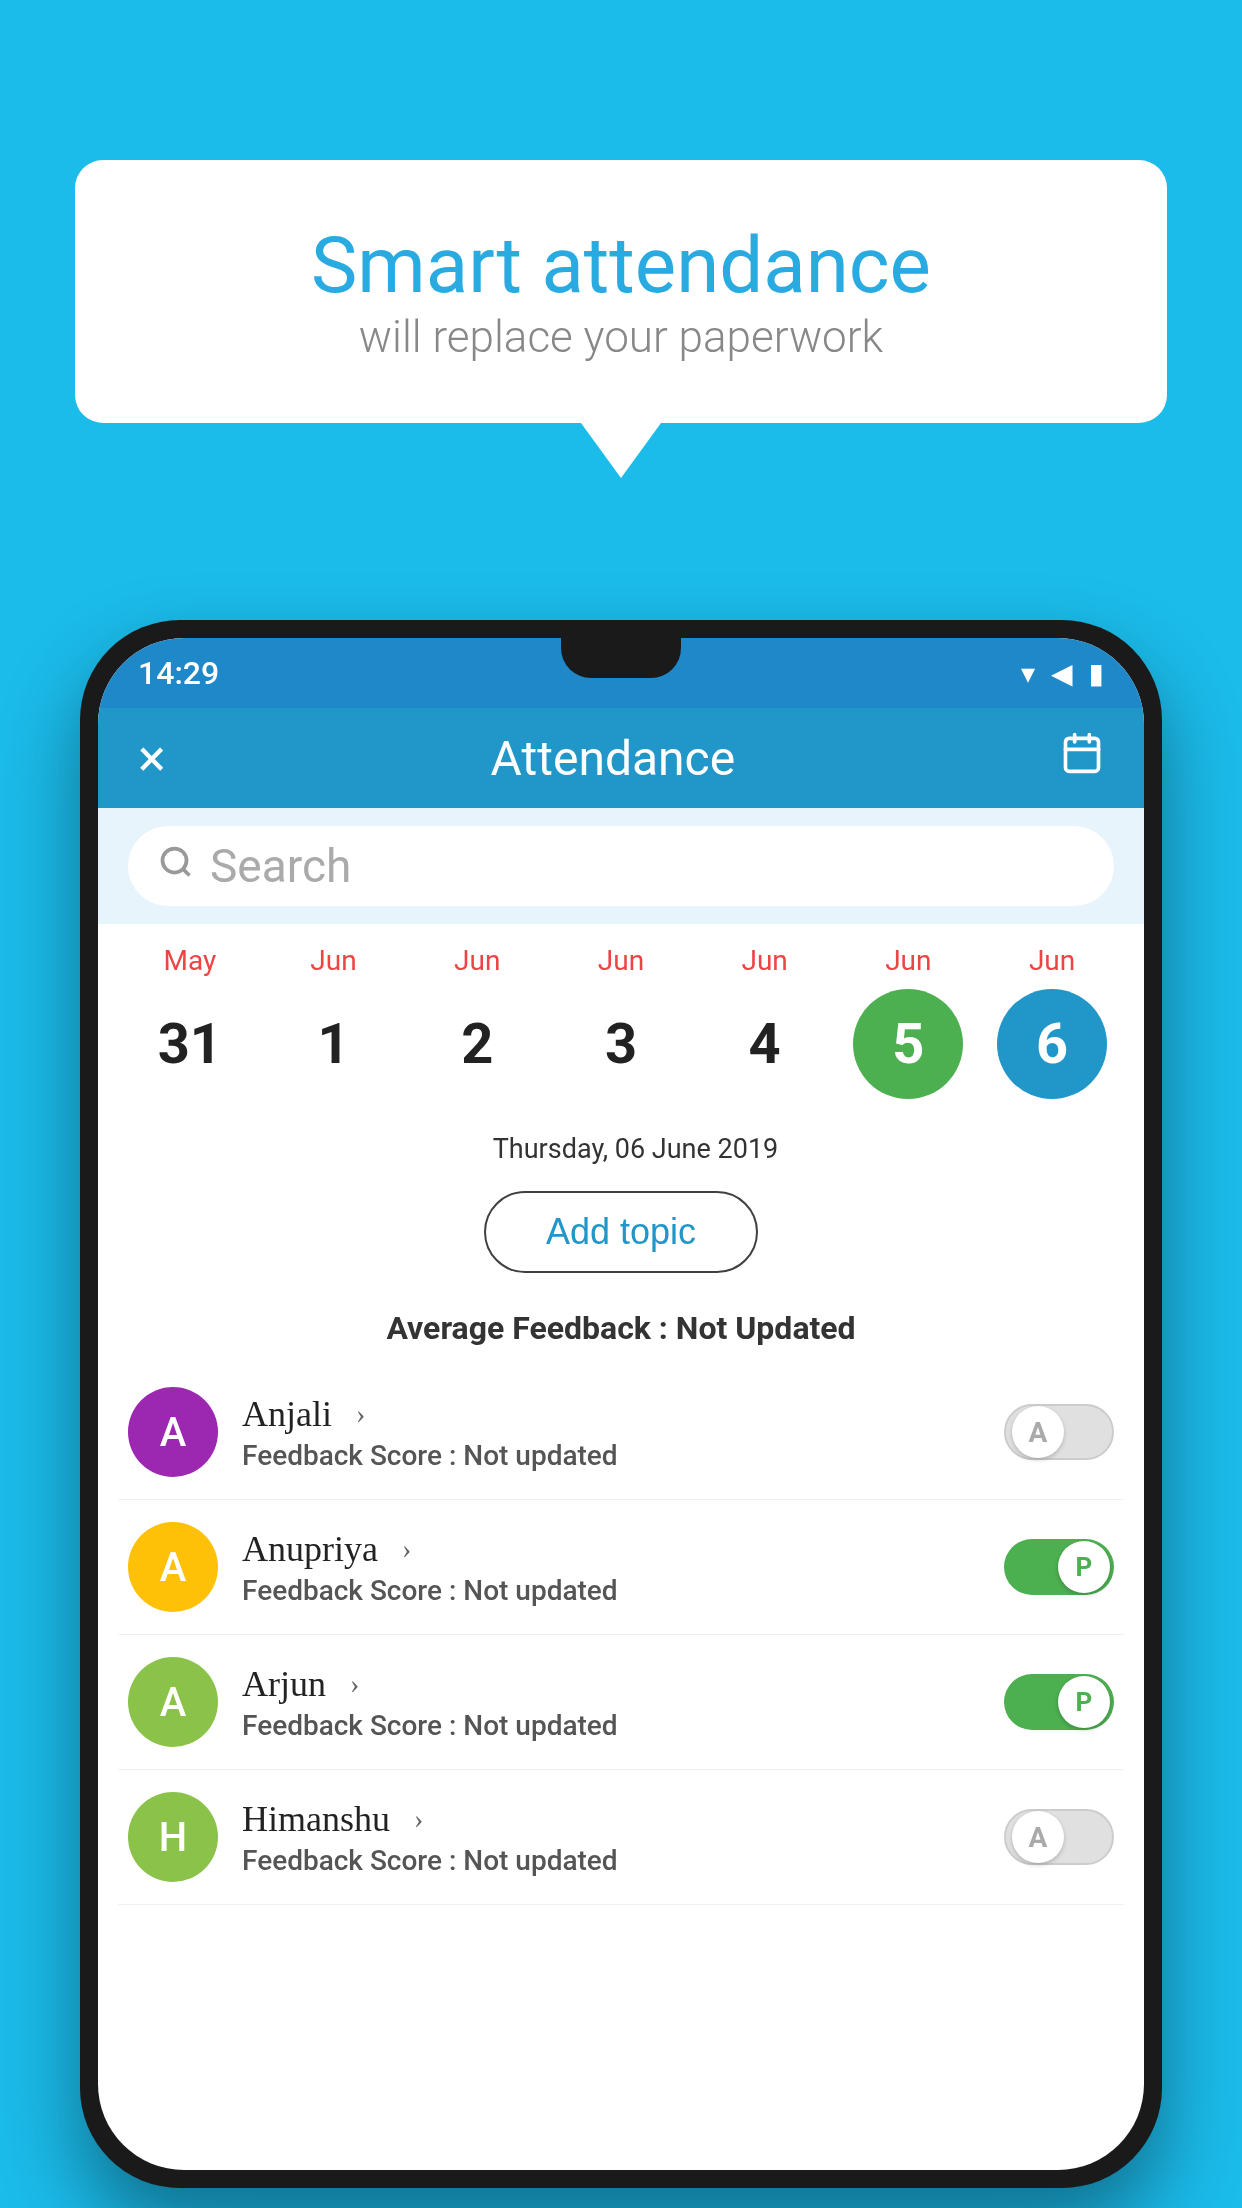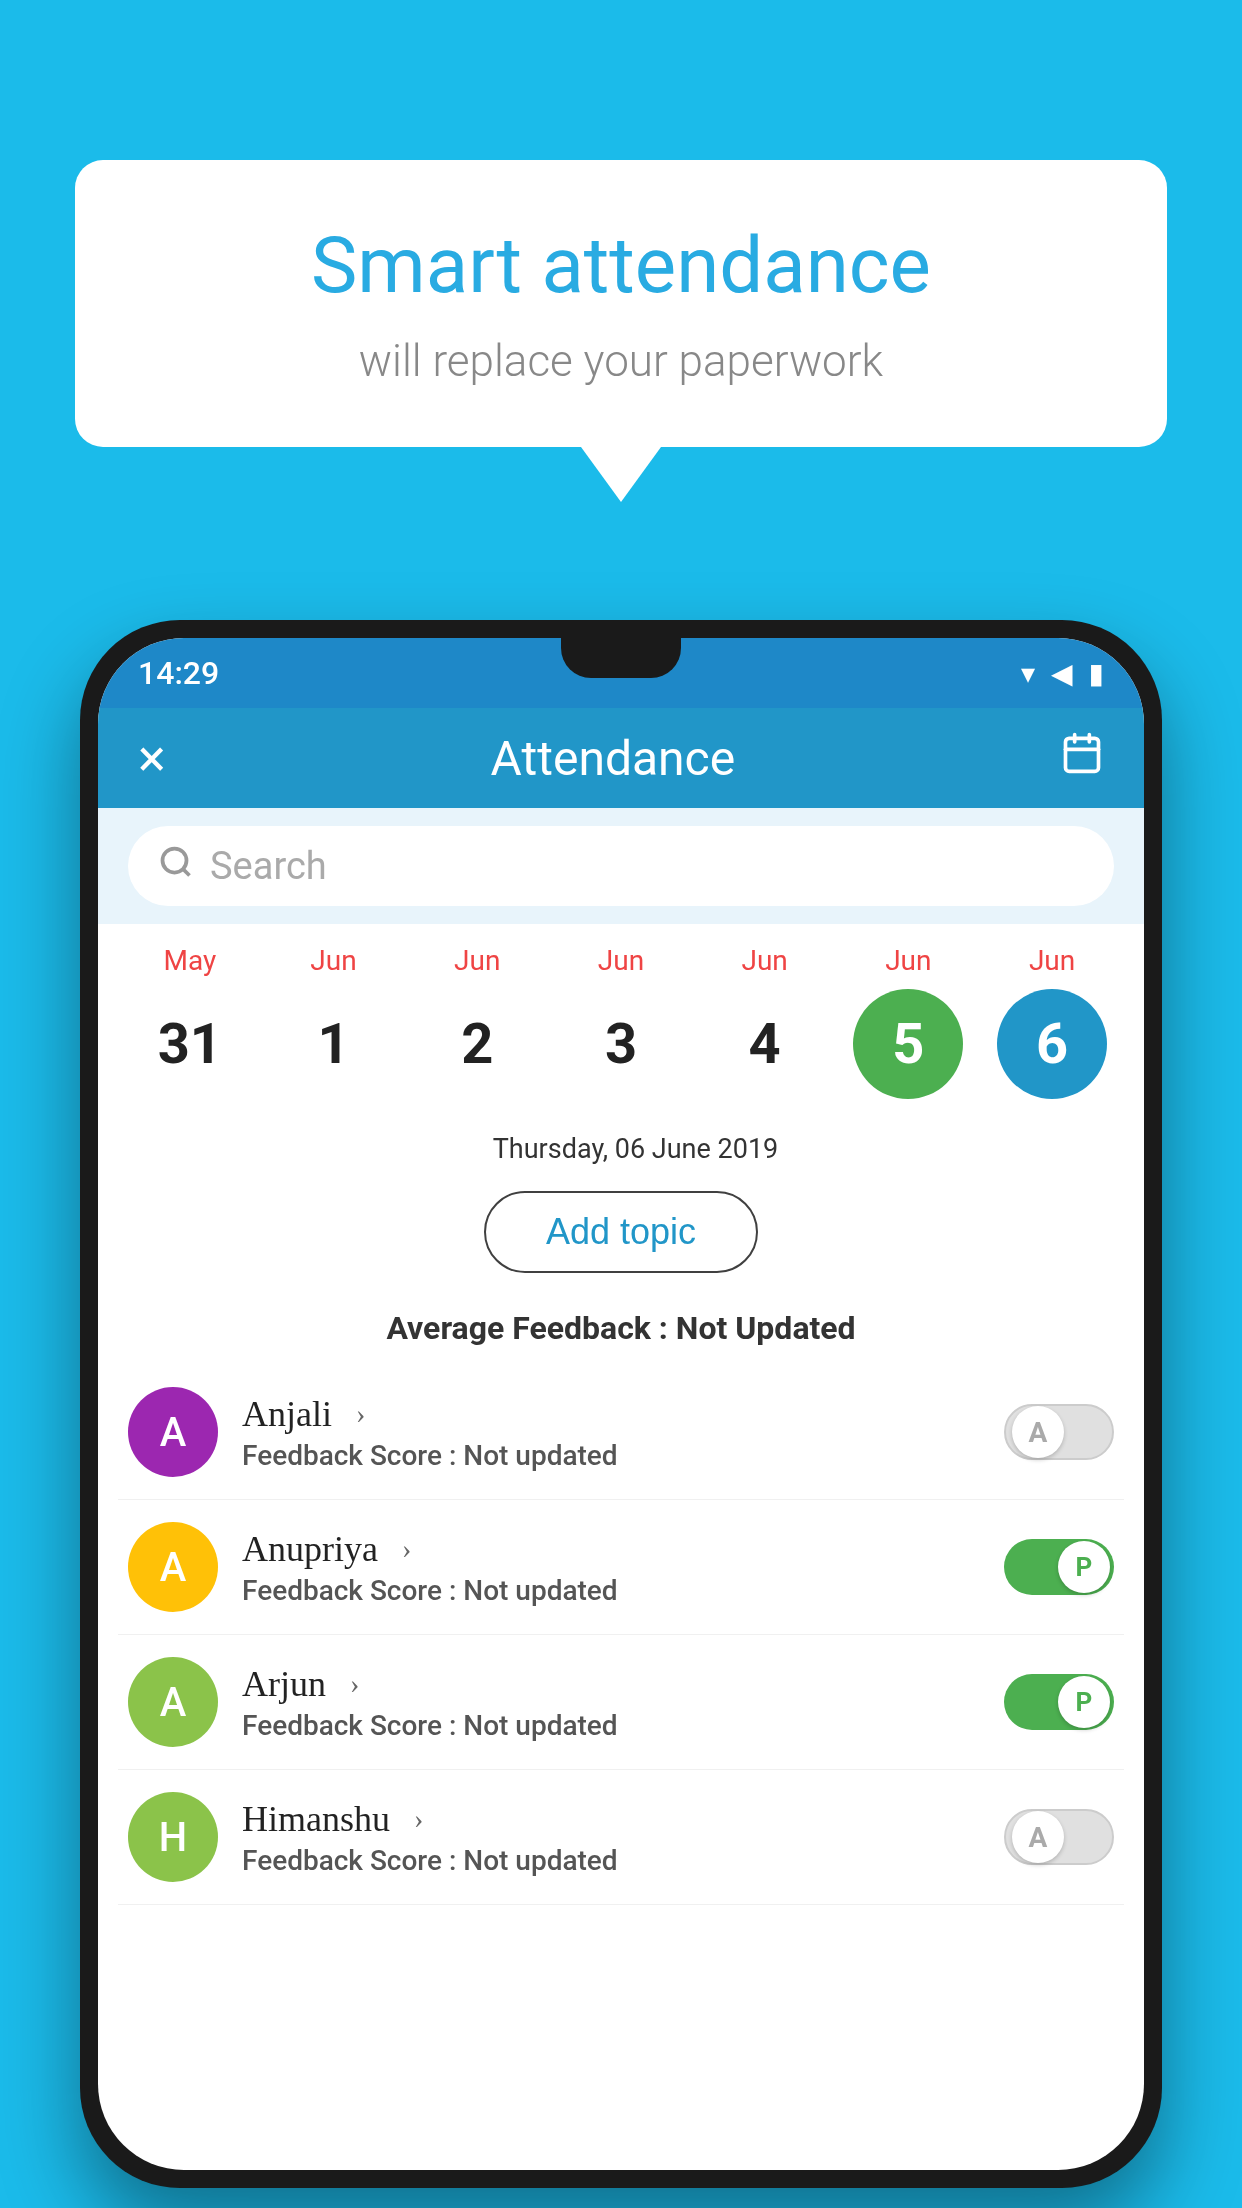--- a/index.html
+++ b/index.html
@@ -26,21 +26,20 @@
       background: white;
       border-radius: 28px;
       padding: 60px 80px;
       text-align: center;
       width: 100%;
     }
     .speech-bubble-title {
       color: #29ABE2;
       font-size: 78px;
       font-weight: 400;
-      margin-bottom: 24px;
     }
     .speech-bubble-subtitle {
       color: #888;
       font-size: 44px;
       font-weight: 300;
     }
     .speech-bubble-tail {
       width: 0;
       height: 0;
       border-left: 40px solid transparent;
@@ -143,21 +142,21 @@
       align-items: center;
       padding: 0 30px;
       gap: 16px;
     }
     .search-icon {
       color: #999;
       font-size: 38px;
     }
     .search-input-text {
       color: #aaa;
-      font-size: 38px;
+      font-size: 46px;
     }
 
     
     .calendar-strip {
       background: white;
       padding: 20px 20px 10px;
       display: flex;
       justify-content: space-around;
       align-items: flex-start;
     }

